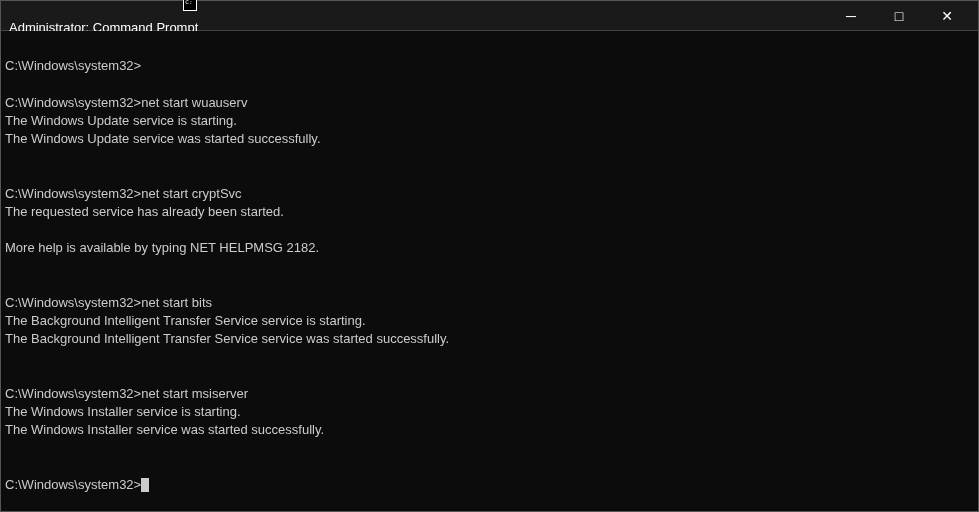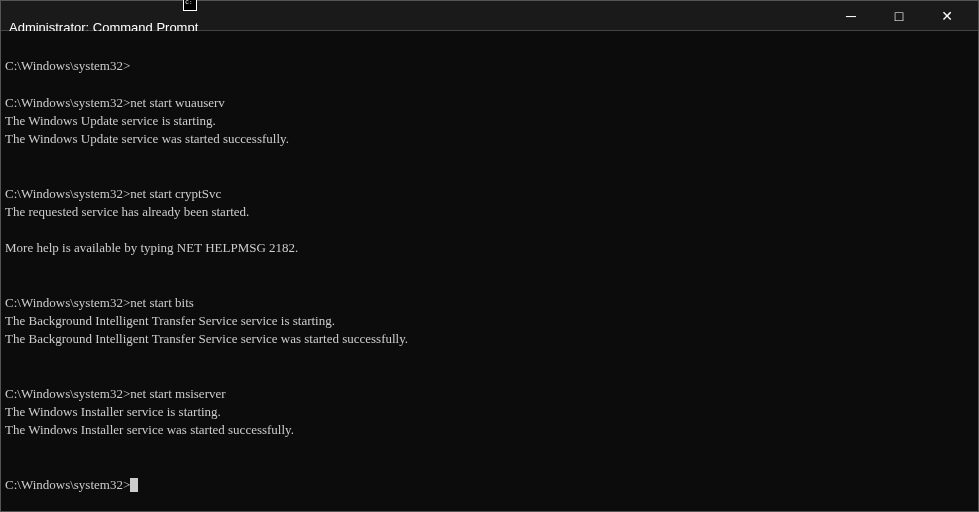--- a/index.html
+++ b/index.html
@@ -95,21 +95,21 @@
       font-family: 'Segoe MDL2 Assets', 'Segoe UI', sans-serif;
     }
 
     .console-area {
       background: #0c0c0c;
       color: #cccccc;
       flex: 1;
       padding: 8px 4px;
       overflow: hidden;
       white-space: pre;
-      font-family: Liberation Serif, serif;
+      font-family: Liberation Sans, sans-serif;
       font-size: 13px;
       line-height: 1.4;
     }
 
     .line {
       display: block;
       min-height: 1.4em;
     }
 
     .cursor {

